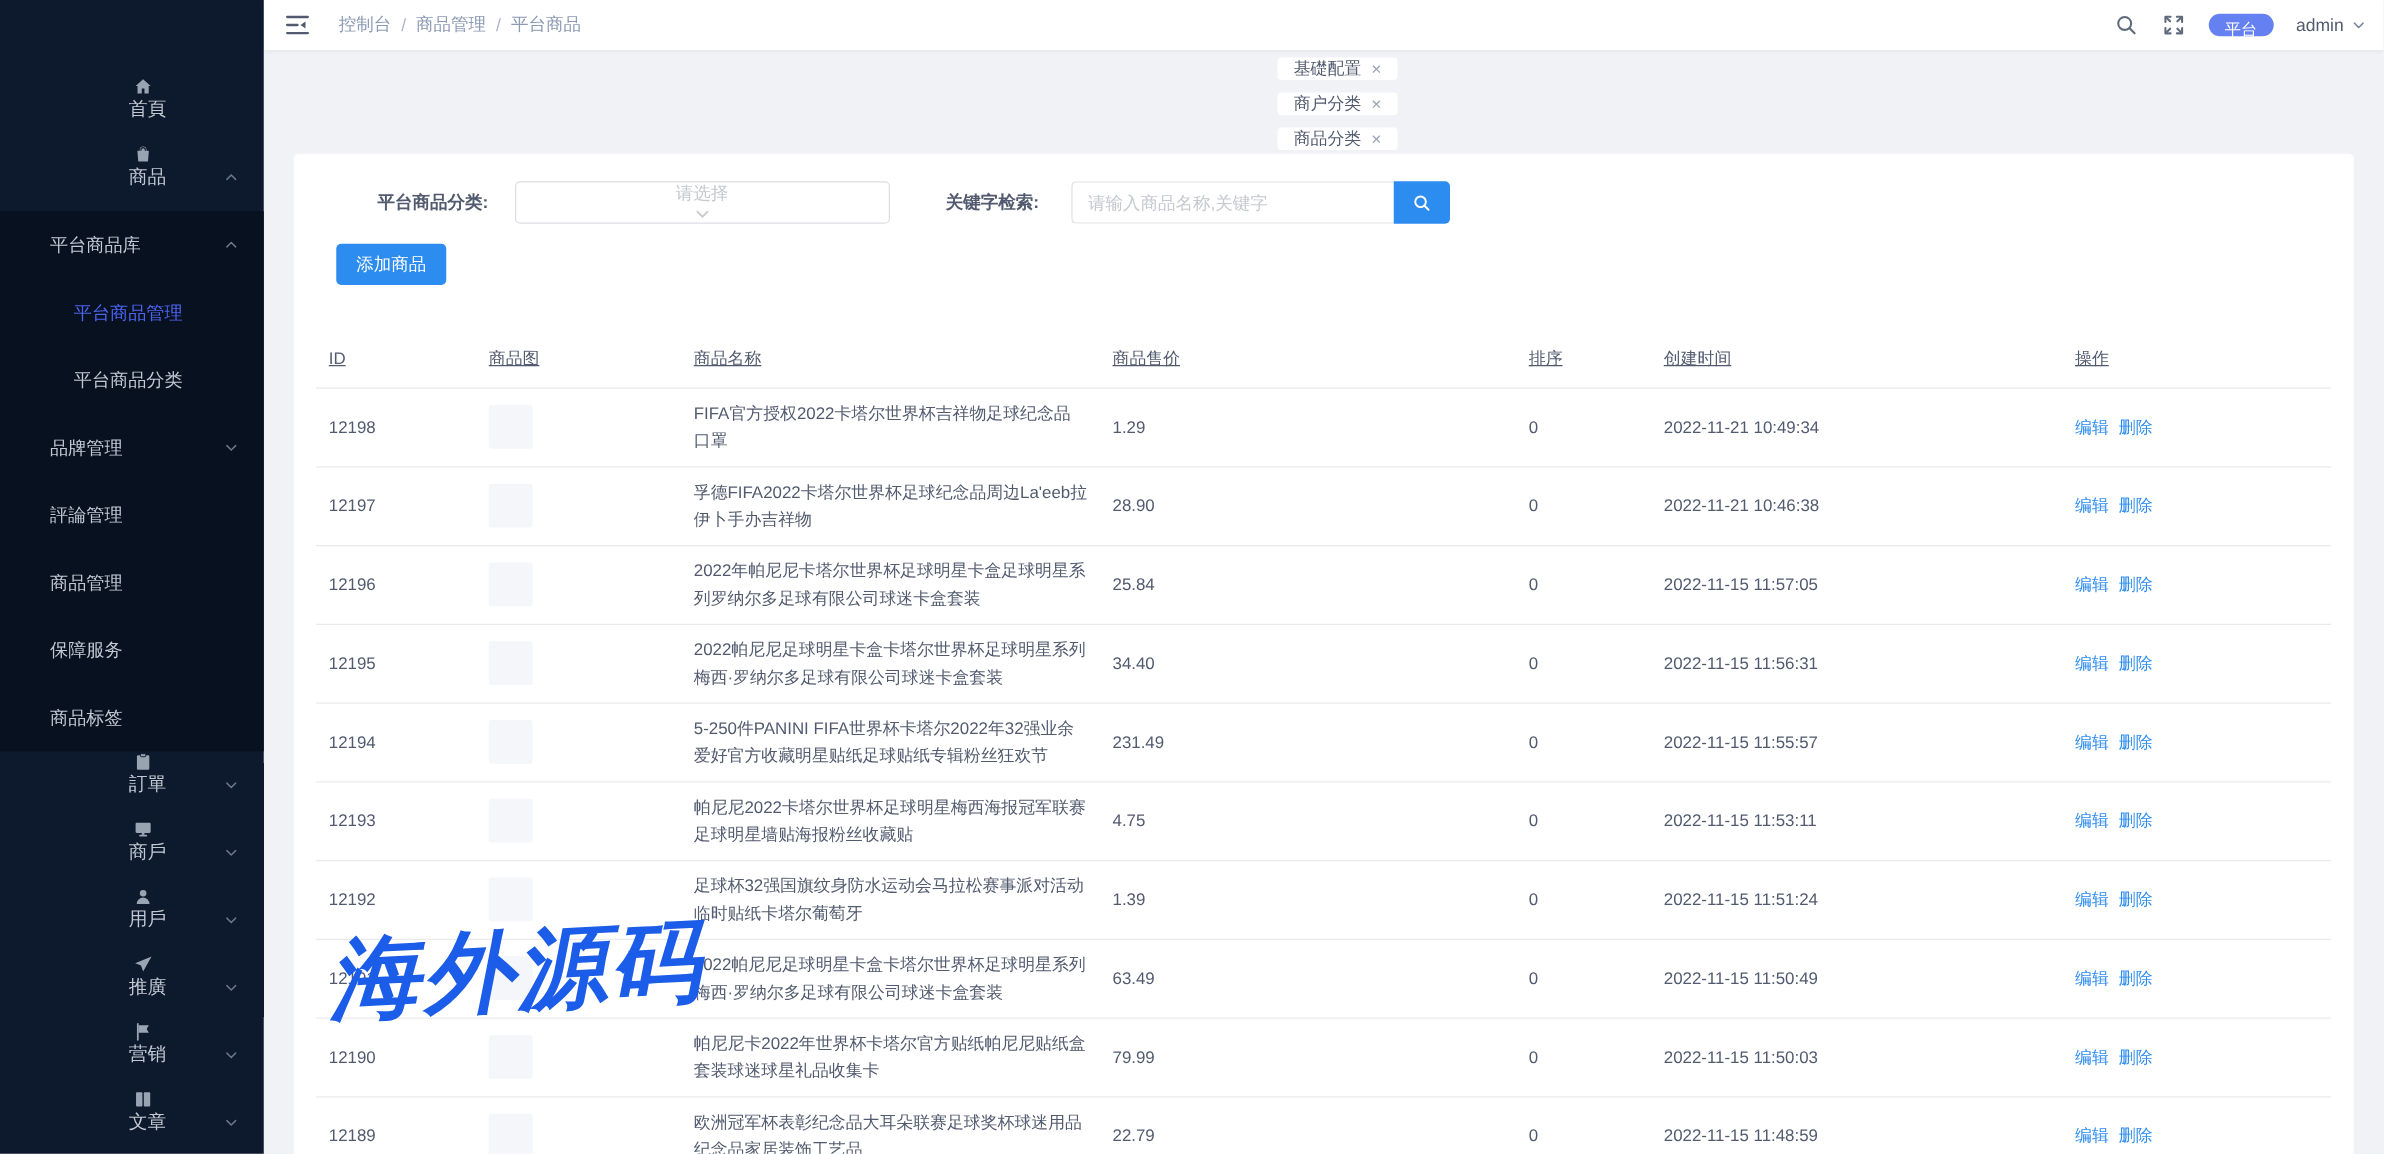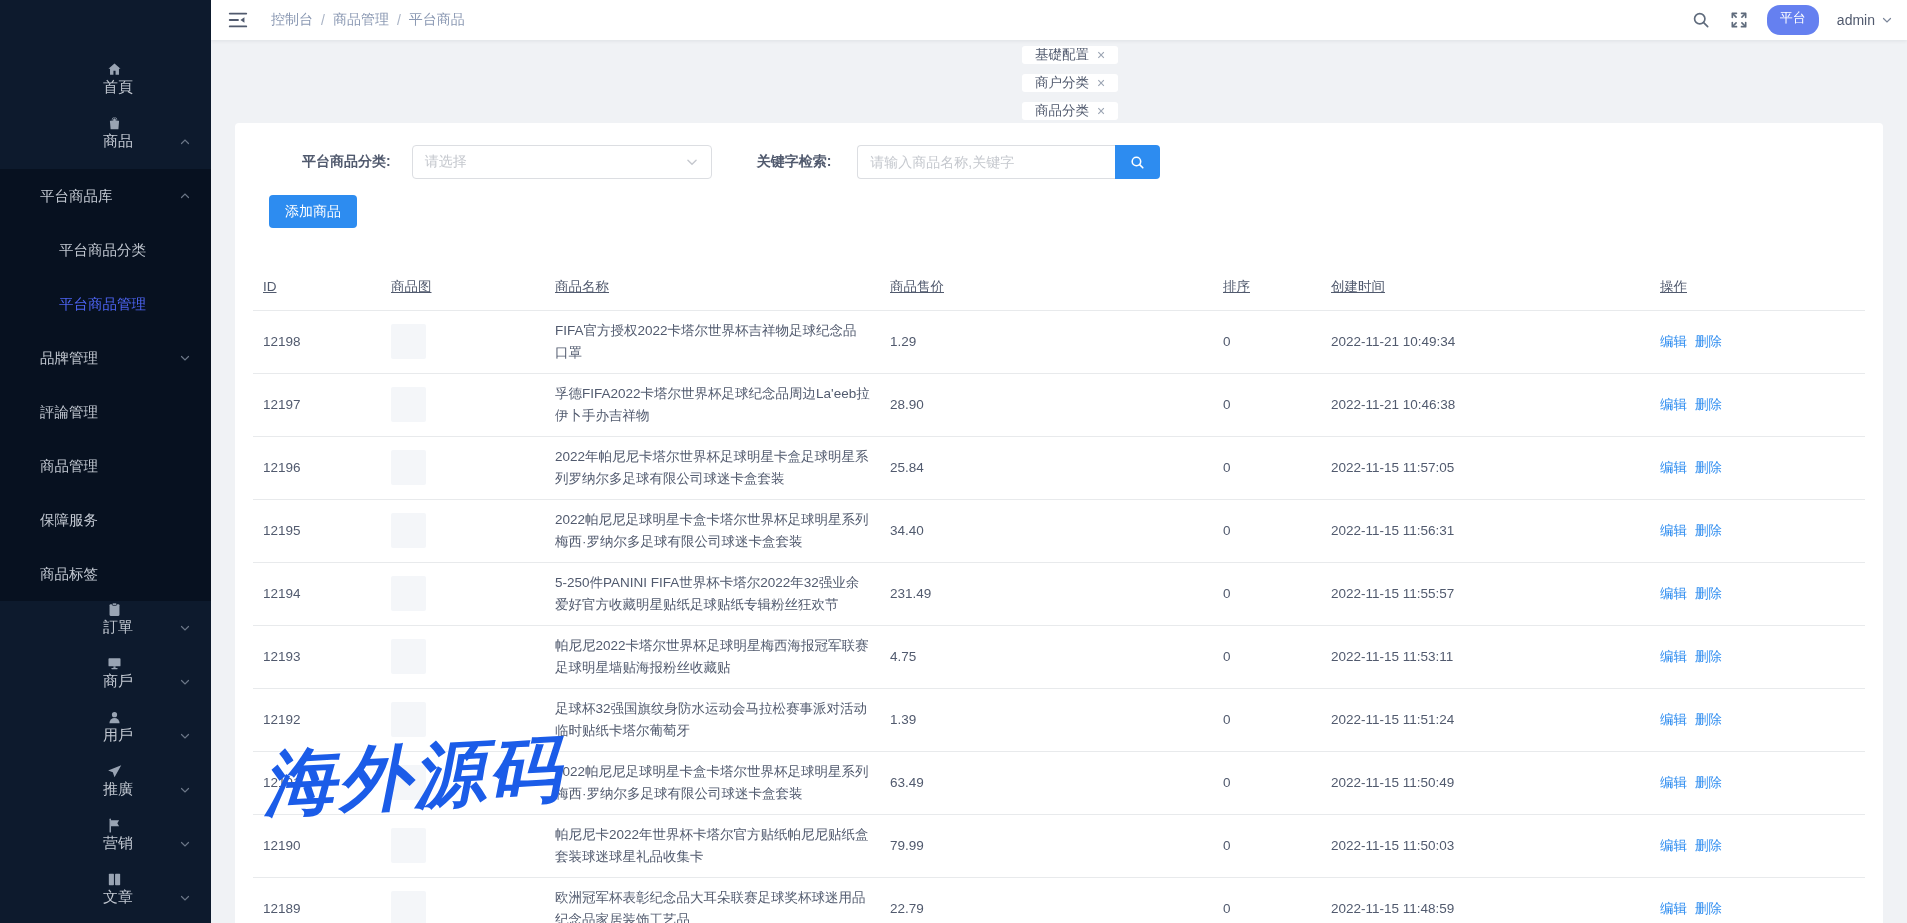--- a/index.html
+++ b/index.html
@@ -27,41 +27,41 @@
   .header { height:40px; background:#fff; display:flex; align-items:center; padding:0 14px 0 16px;
     box-shadow:0 1px 4px rgba(0,21,41,.08); position:relative; z-index:20; }
   .fold-btn { width:22px; height:22px; cursor:pointer; margin-right:22px; }
   .fold-btn svg { width:22px; height:22px; display:block; }
   .breadcrumb { display:flex; align-items:center; font-size:14px; color:#8b99b3; gap:8px; }
   .breadcrumb .crumb { cursor:pointer; }
   .breadcrumb .sep { color:#aab4c6; }
   .header-right { margin-left:auto; display:flex; align-items:center; gap:18px; }
   .hicon { width:20px; height:20px; cursor:pointer; }
   .hicon svg { width:20px; height:20px; display:block; }
-  .role-badge { background:#6580f0; color:#fff; font-size:13px; height:30px; line-height:26px;
+  .role-badge { background:#6580f0; color:#fff; font-size:13px; height:18px; line-height:26px;
     padding:0 13px; border-radius:13px; }
   .user-box { display:flex; align-items:center; gap:6px; cursor:pointer; color:#515a6e; font-size:14px; }
   .user-box svg { width:12px; height:12px; }
 
   
   .tabstrip { height:58px; background:#f0f2f5; display:flex; align-items:center; padding:6px 0 0 22px; gap:10px;flex-direction:column; }
   .tab-chip { background:#fff; height:32px; display:flex; align-items:center; padding:0 13px;
     border-radius:3px; font-size:13.5px; color:#515a6e; cursor:pointer; }
   .tab-chip .x { margin-left:8px; color:#9aa3b2; font-size:14px; line-height:1; cursor:pointer; }
   .tab-chip.active { color:#4d64f2; }
   .tab-chip.active .x { color:#4d64f2; }
 
   
   .content { padding:25px 24px 0 24px; }
   .panel { background:#fff; border-radius:4px; min-height:810px; padding:14px 18px 0 18px; position:relative; }
 
   .filter-row { display:flex; align-items:center; padding-left:17px; height:34px; margin-top:8px; }
   .f-label { font-size:14px; font-weight:bold; color:#515a6e;margin-left:32px; }
   .select-box { width:300px; height:34px; border:1px solid #dcdee2; border-radius:4px; margin-left:21px;
-    display:flex; align-items:center; padding:0 12px; cursor:pointer; background:#fff; }
+    display:flex; align-items:center; padding:0 12px; cursor:pointer; background:#fff;flex-direction:column; }
   .select-box .ph { color:#c5c8ce; font-size:14px; flex:1; }
   .select-box svg { width:14px; height:14px; }
   .kw-label { margin-left:45px; }
   .kw-group { display:flex; margin-left:26px; }
   .kw-input { width:258px; height:34px; border:1px solid #dcdee2; border-right:none; border-radius:4px 0 0 4px;
     padding:0 12px; font-size:14px; color:#515a6e; outline:none; }
   .kw-input::placeholder { color:#c5c8ce; }
   .kw-btn { width:45px; height:34px; background:#2d8cf0; border:none; border-radius:0 4px 4px 0; cursor:pointer;
     display:flex; align-items:center; justify-content:center; }
   .kw-btn svg { width:17px; height:17px; }
@@ -112,25 +112,25 @@
         </span>
       </div>
       <div class="side-item lvl2 dark">
         <span>平台商品库</span>
         <span class="chev">
           <svg viewBox="0 0 24 24" fill="none" stroke="#6b7687" stroke-width="2.4" stroke-linecap="round">
             <polyline points="5 15 12 8 19 15"></polyline>
           </svg>
         </span>
       </div>
+      <div class="side-item lvl3 dark active">
+        <span>平台商品管理</span>
+      </div>
       <div class="side-item lvl3 dark">
         <span>平台商品分类</span>
-      </div>
-      <div class="side-item lvl3 dark active">
-        <span>平台商品管理</span>
       </div>
       <div class="side-item lvl2 dark">
         <span>品牌管理</span>
         <span class="chev">
           <svg viewBox="0 0 24 24" fill="none" stroke="#6b7687" stroke-width="2.4" stroke-linecap="round">
             <polyline points="5 9 12 16 19 9"></polyline>
           </svg>
         </span>
       </div>
       <div class="side-item lvl2 dark">

